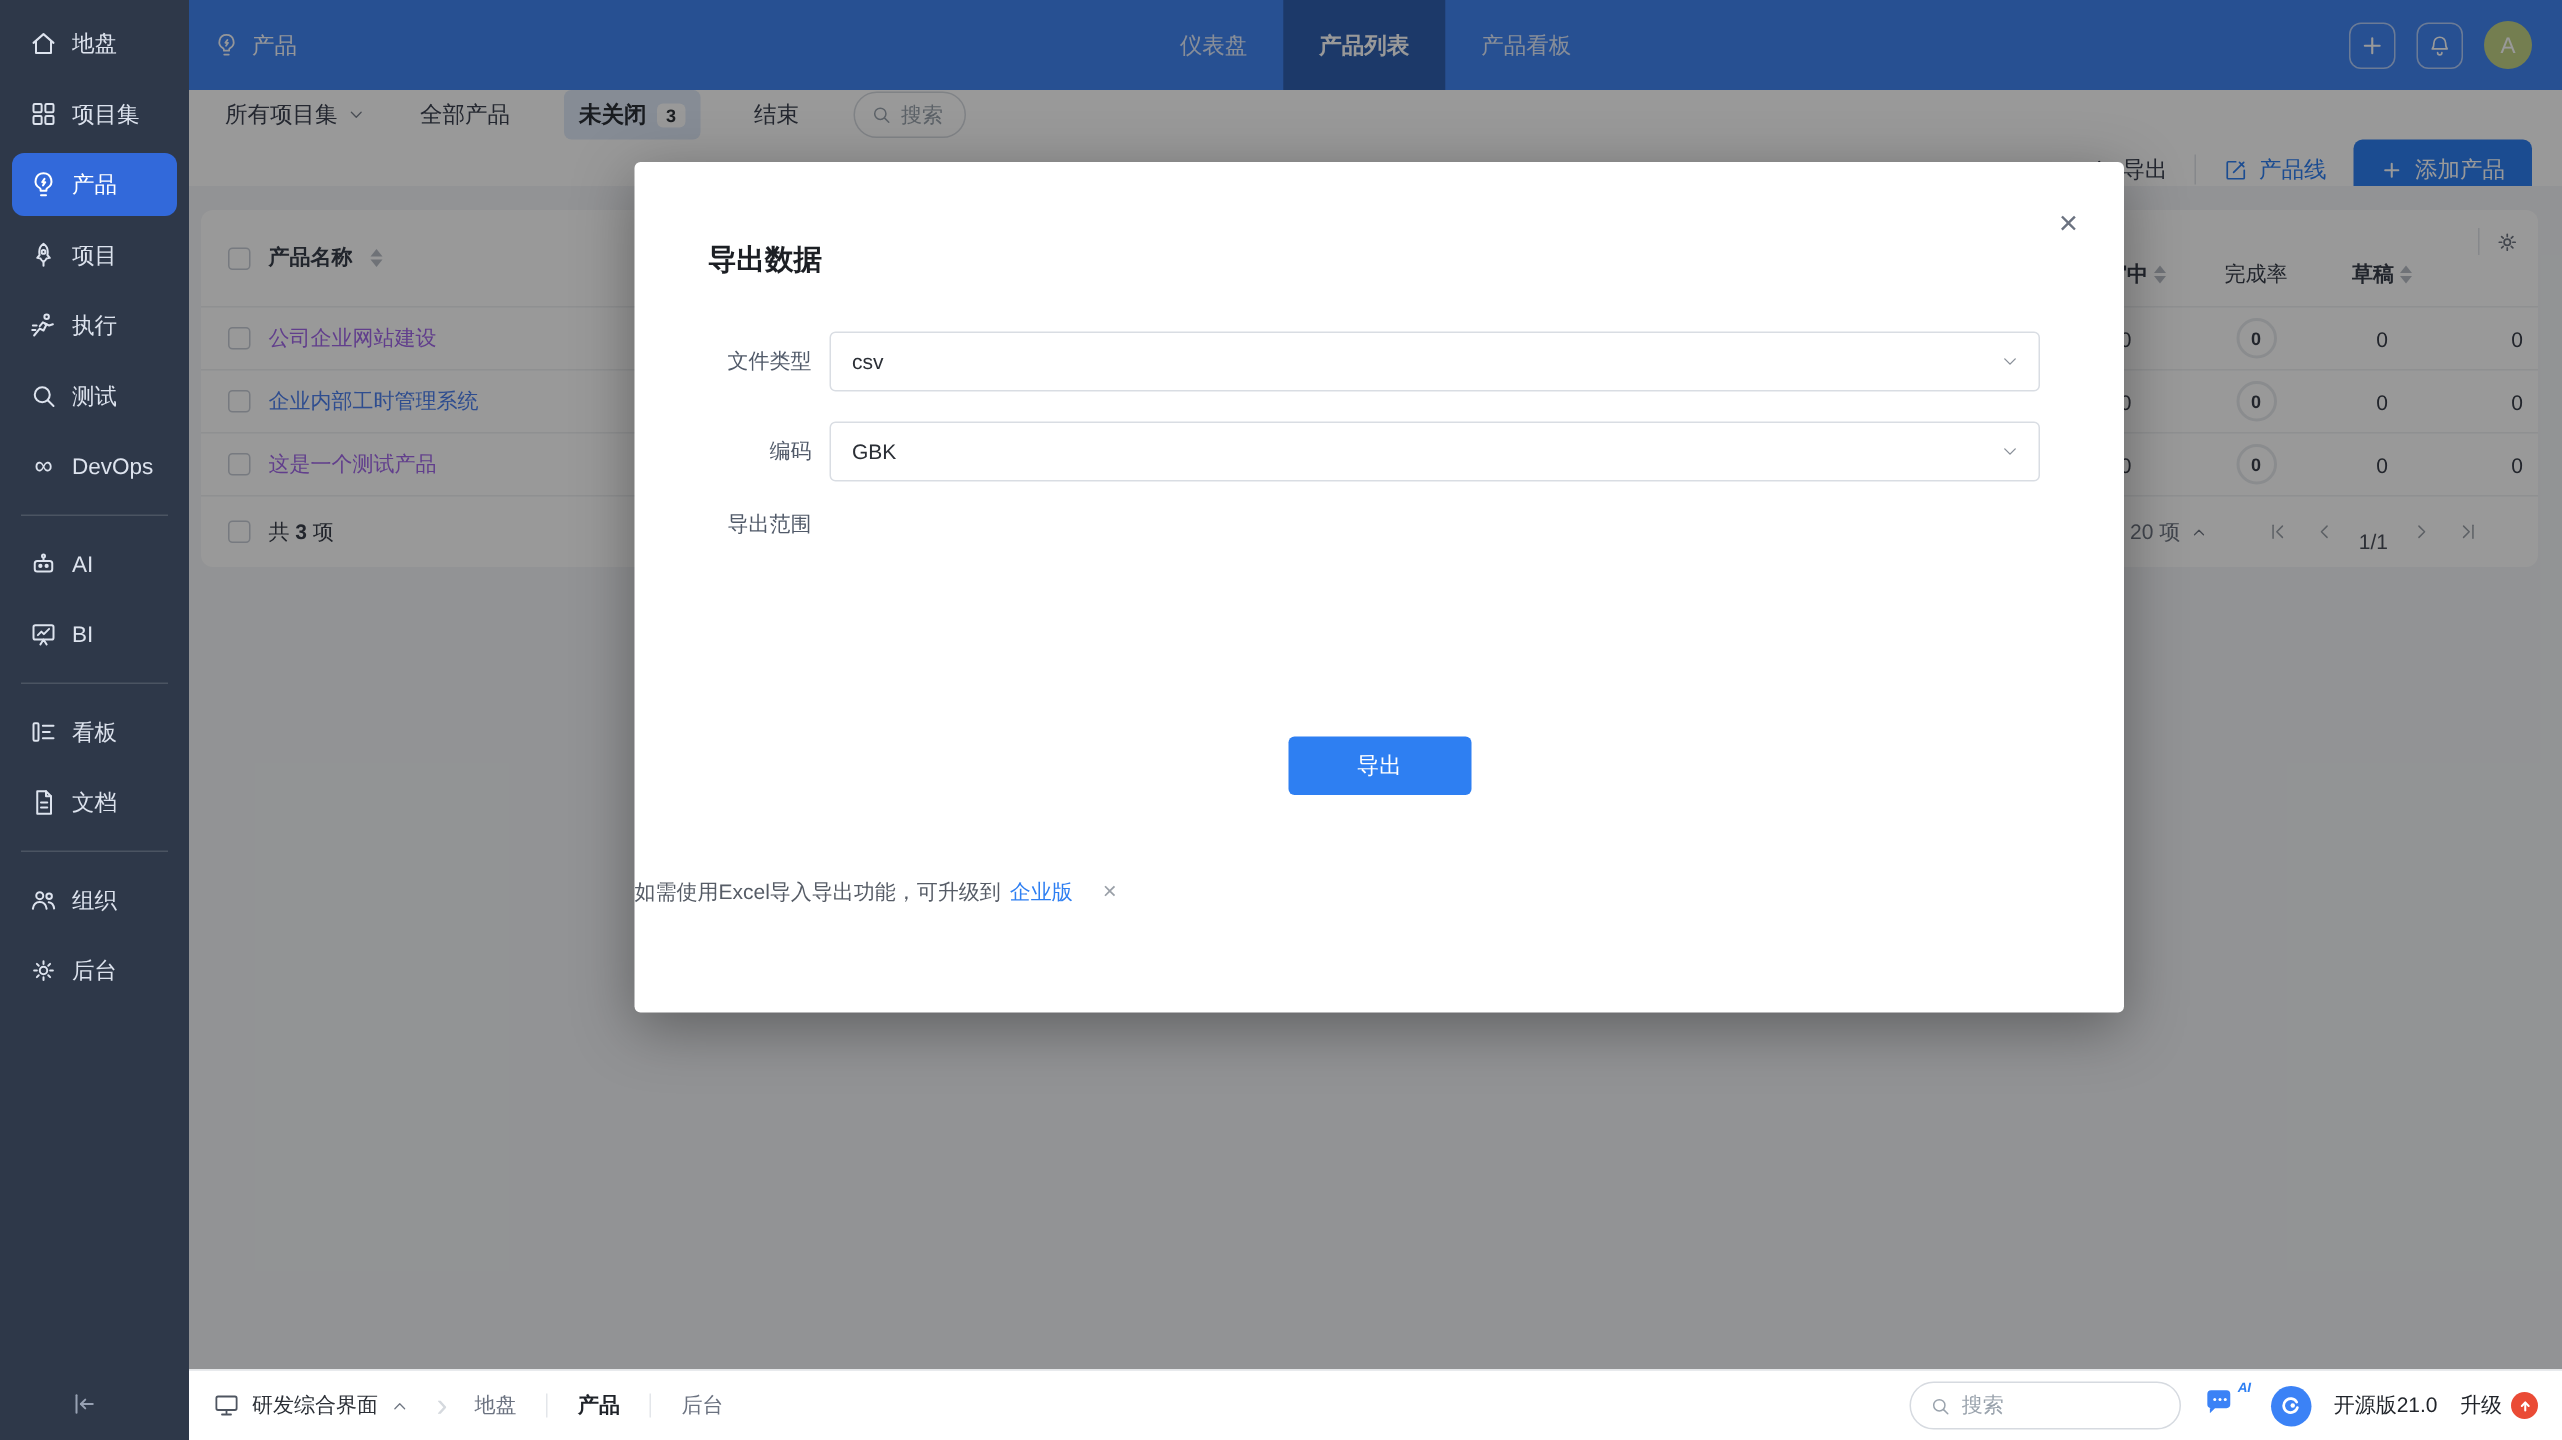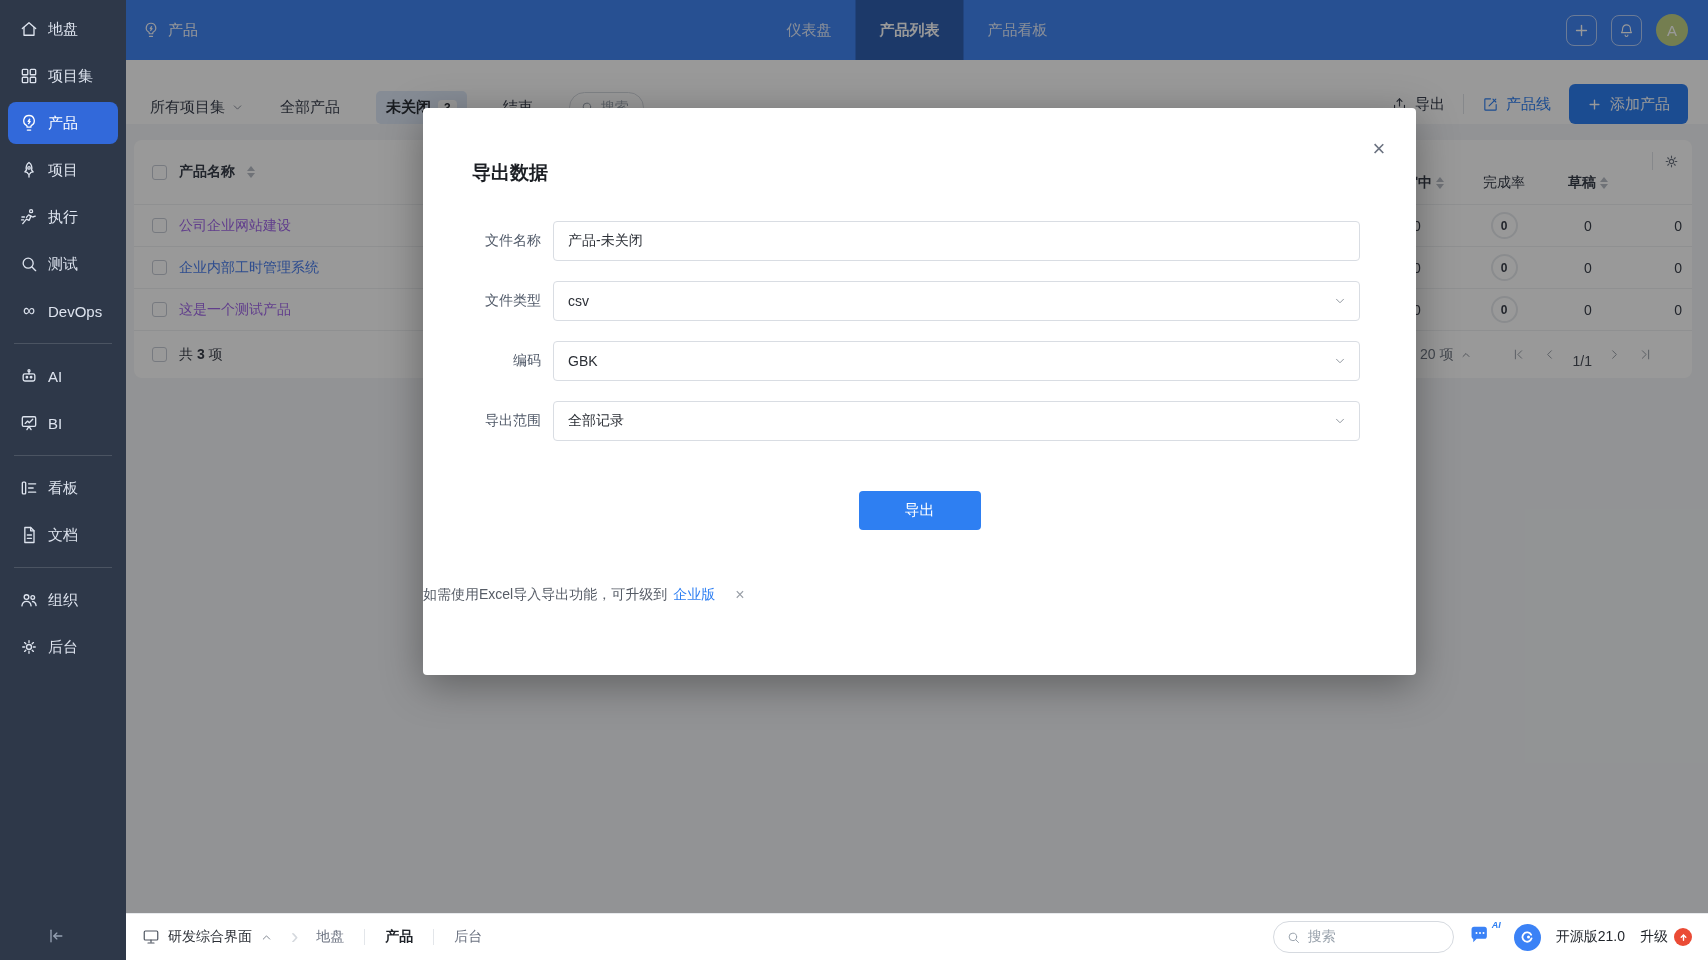--- a/index.html
+++ b/index.html
@@ -20,21 +20,21 @@
   .topbar { position:absolute; left:126px; top:0; right:0; height:60px; background:#4285f4; display:flex; align-items:stretch; }
   .topbar-left { display:flex; align-items:center; gap:8px; padding-left:16px; color:rgba(255,255,255,0.96); font-size:15px; }
   .tabs { position:absolute; left:50%; transform:translateX(-50%); height:60px; display:flex; }
   .tab { padding:0 24px; display:flex; align-items:center; color:rgba(255,255,255,0.85); font-size:15px; cursor:pointer; }
   .tab.active { background:rgba(0,0,0,0.28); color:#ffffff; font-weight:bold; }
   .topbar-right { margin-left:auto; display:flex; align-items:center; gap:14px; padding-right:20px; }
   .tb-btn { width:31px; height:31px; border:1.5px solid rgba(255,255,255,0.6); border-radius:8px; color:#ffffff; display:flex; align-items:center; justify-content:center; cursor:pointer; }
   .avatar { width:32px; height:32px; border-radius:50%; background:#c2d386; color:#ffffff; font-size:15px; display:flex; align-items:center; justify-content:center; cursor:pointer; }
 
   
-  .toolbar { position:absolute; left:126px; top:60px; right:0; height:64px; background:#ffffff; display:flex; align-items:flex-end; padding:0 20px 0 24px; }
+  .toolbar { position:absolute; left:126px; top:60px; right:0; height:64px; background:#ffffff; display:flex; align-items:flex-start; padding:0 20px 0 24px;flex-direction:column; }
   .tb-left { display:flex; align-items:center; gap:26px; font-size:15px; color:#3c4250; }
   .proj-set { display:flex; align-items:center; gap:6px; cursor:pointer; }
   .chip { padding:7px 10px; border-radius:5px; display:flex; align-items:center; gap:7px; cursor:pointer; }
   .chip.active { background:#dfe9f9; font-weight:bold; color:#2b2f36; }
   .chip .badge { background:#ffffff; border-radius:4px; font-size:12px; font-weight:bold; padding:1px 6px; color:#30343a; }
   .search-pill { border:1px solid #d6dae0; border-radius:16px; height:31px; display:flex; align-items:center; gap:6px; padding:0 14px 0 10px; color:#9aa3ad; font-size:14px; cursor:text; }
   .tb-right { margin-left:auto; display:flex; align-items:center; gap:18px; }
   .tb-action { display:flex; align-items:center; gap:7px; font-size:15px; color:#3c4250; cursor:pointer; }
   .tb-action.blue { color:#2e7ff2; }
   .v-div { width:1px; height:20px; background:#e0e3e8; }
@@ -473,24 +473,20 @@
   </div>
 </main>
 
 <div class="overlay"></div>
 
 <div class="modal">
   <div class="modal-close">×</div>
   <div class="modal-title">导出数据</div>
   <div class="form">
     <div class="f-row">
-      <div class="f-label">文件名称</div>
-      <input class="f-ctrl" value="产品-未关闭" style="">
-    </div>
-    <div class="f-row">
       <div class="f-label">文件类型</div>
       <div class="f-ctrl">
         <span>csv</span>
         <span class="chev">
             <svg class="ic" width="14" height="14" viewBox="0 0 24 24">
               <path d="M6 9l6 6 6-6"></path>
             </svg>
           </span>
       </div>
     </div>
@@ -500,28 +496,20 @@
         <span>GBK</span>
         <span class="chev">
             <svg class="ic" width="14" height="14" viewBox="0 0 24 24">
               <path d="M6 9l6 6 6-6"></path>
             </svg>
           </span>
       </div>
     </div>
     <div class="f-row">
       <div class="f-label">导出范围</div>
-      <div class="f-ctrl">
-        <span>全部记录</span>
-        <span class="chev">
-            <svg class="ic" width="14" height="14" viewBox="0 0 24 24">
-              <path d="M6 9l6 6 6-6"></path>
-            </svg>
-          </span>
-      </div>
     </div>
   </div>
   <button class="modal-submit">导出</button>
   <div class="modal-note">
     <span>如需使用Excel导入导出功能，可升级到</span>
     <span class="lnk">企业版</span>
     <span class="dismiss">×</span>
   </div>
 </div>
 

